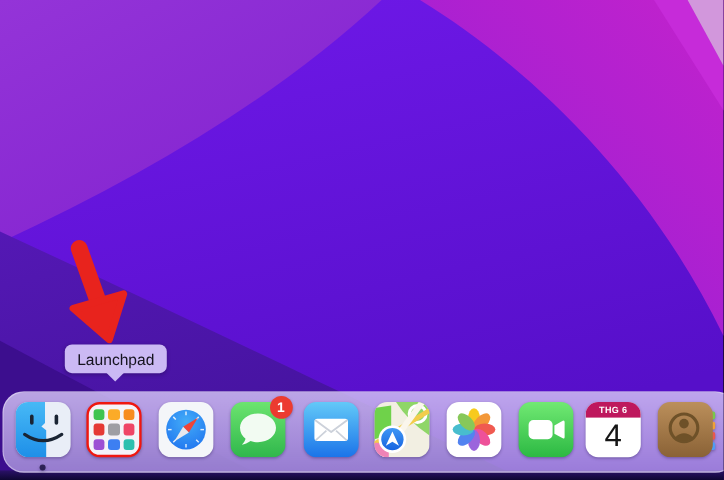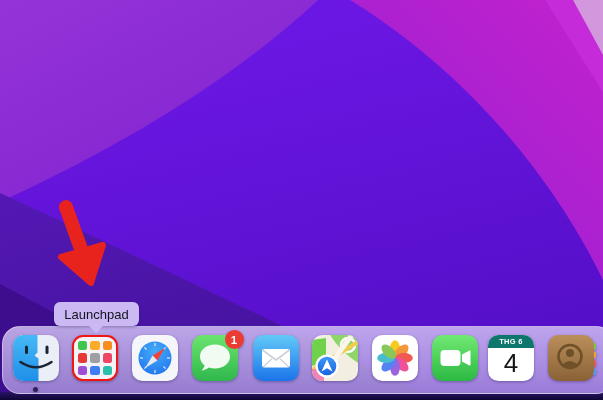--- a/index.html
+++ b/index.html
@@ -51,31 +51,31 @@
     position:absolute;left:32.5px;top:-5px;width:19px;height:19px;border-radius:50%;
     background:#ec3b30;color:#fff;font-size:11.5px;font-weight:bold;
     display:flex;align-items:center;justify-content:center;z-index:4;
   }
   
   .cal{
     width:46px;height:46px;border-radius:10.5px;background:#fff;overflow:hidden;
     display:flex;flex-direction:column;
   }
   .cal-header{
-    height:13px;background:#0f766e;color:#fff;
+    height:13px;background:#be185d;color:#fff;
     font-size:7.5px;font-weight:bold;letter-spacing:.3px;
     display:flex;align-items:center;justify-content:center;
   }
   .cal-day{
     flex:1;display:flex;align-items:center;justify-content:center;
     font-size:26px;font-weight:300;color:#161616;padding-bottom:2px;
   }
   
   .tooltip{
-    position:absolute;left:54px;top:302px;width:85px;height:24px;z-index:5;
+    position:absolute;left:54px;top:287px;width:85px;height:24px;z-index:5;
     background:#cbb9f4;border-radius:6px;
     display:flex;align-items:center;justify-content:center;
     font-size:13px;color:#15131f;
     box-shadow:0 1px 3px rgba(30,10,70,.35);
   }
   .tooltip-pointer{
     position:absolute;left:34px;top:23px;width:0;height:0;
     border-left:8.5px solid transparent;border-right:8.5px solid transparent;
     border-top:8px solid #cbb9f4;
   }

